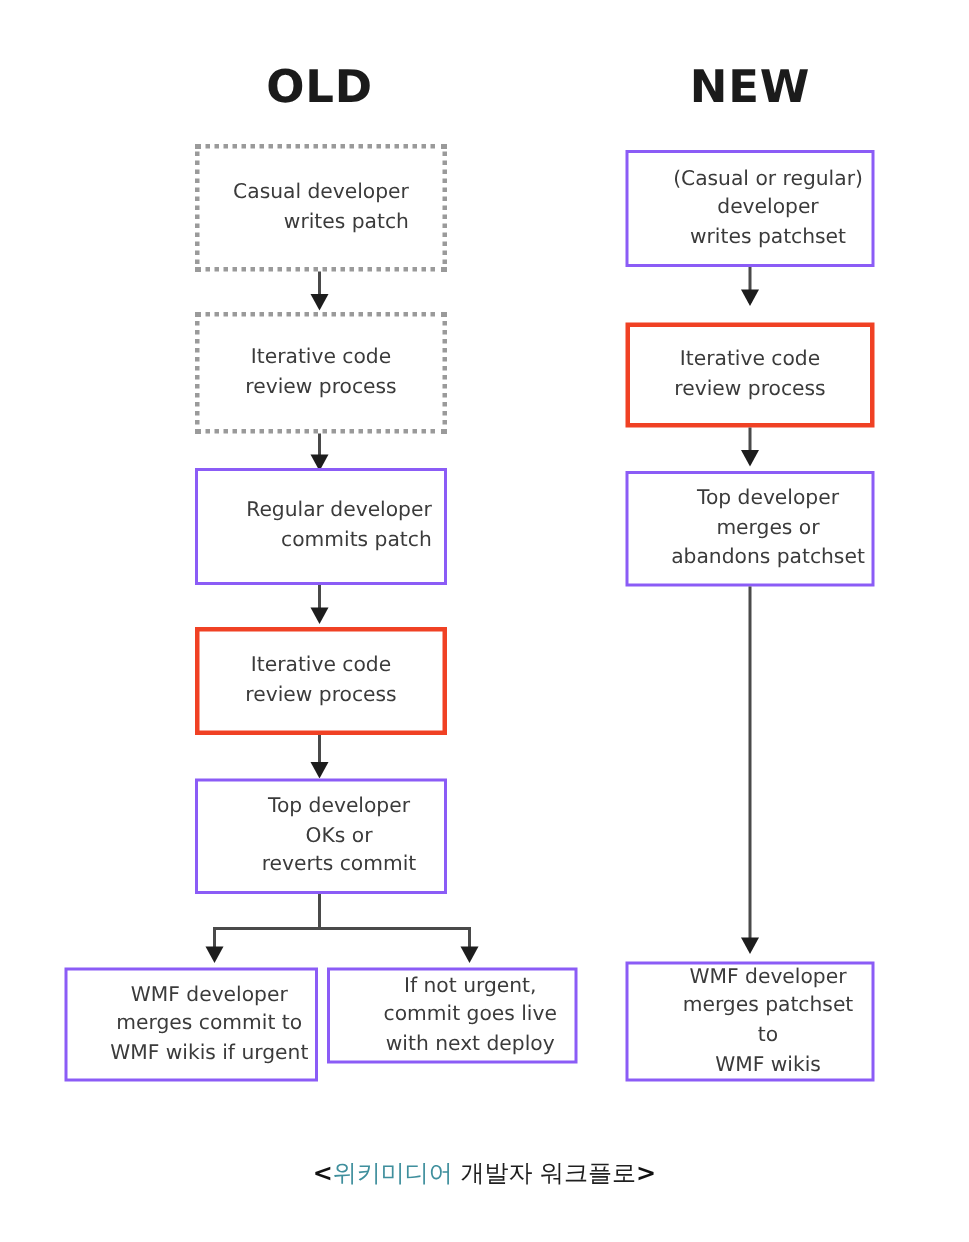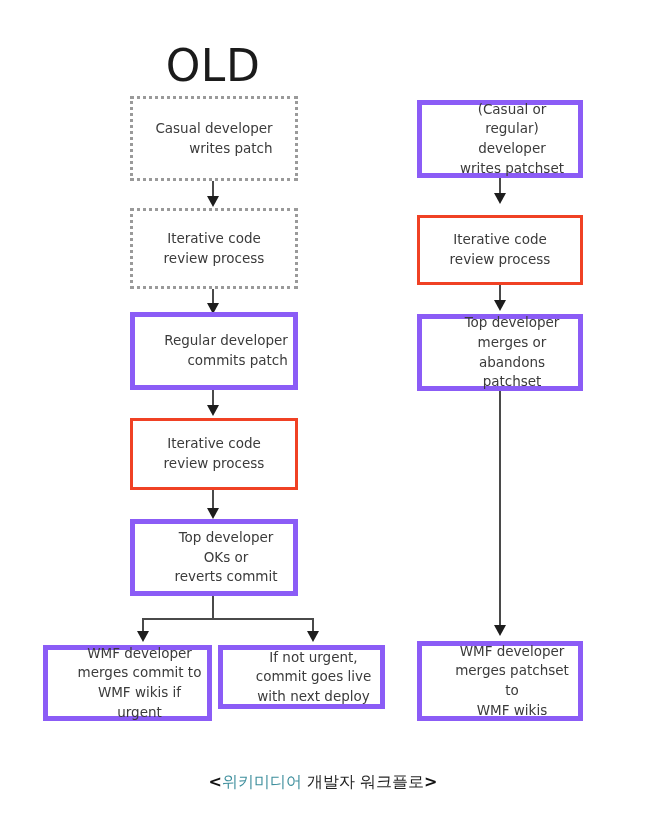--- a/index.html
+++ b/index.html
@@ -19,22 +19,22 @@
     position: absolute;
     left: 0;
     top: 0;
     width: 646px;
     height: 828px;
   }
 
   
   .col-title {
     position: absolute;
-    font-size: 44px;
-    font-weight: 400;
+    font-size: 30px;
+    font-weight: 700;
     color: #1b1b1b;
     letter-spacing: 0.5px;
     text-align: center;
     line-height: 1;
     white-space: nowrap;
   }
   #title-old { left: 130px; top: 44px; width: 166px; }
   #title-new { left: 417px; top: 44px; width: 166px; }
 
   
@@ -48,21 +48,21 @@
     text-align: center;
   }
   .node .node-text {
     font-size: 13.5px;
     line-height: 1.45;
     color: #3b3b3b;
     white-space: pre-line;
     padding: 0 4px;
   }
   .node.solid {
-    border: 5px solid #8b5cf6;
+    border: 2px solid #8b5cf6;
     padding-left: 24px;
   }
   .node.dotted {
     border: 3px dotted #9a9a9a;
   }
   .node.redbox {
     border: 3px solid #f04124;
   }
 
   
@@ -100,20 +100,21 @@
   #caption .plain { font-weight: 400; color: #1f1f1f; }
   #caption .link { color: #3f8f9d; font-weight: 400; }
   #caption .brk { font-weight: 700; color: #111111; }
 </style>
 </head>
 <body>
 
 <div id="canvas">
 
   <div class="col-title" id="title-old">OLD</div>
+  <div class="col-title" id="title-new">NEW</div>
 
   <div class="node dotted" style="left:130px; top:96px; width:168px; height:85px;text-align:right;">
     <span class="node-text">Casual developer
 writes patch</span>
   </div>
   <div class="vline" style="left:212px; top:181px; height:21px;"></div>
   <div class="arrowhead" style="left:207px; top:196px;"></div>
 
   <div class="node dotted" style="left:130px; top:208px; width:168px; height:81px;">
     <span class="node-text">Iterative code

